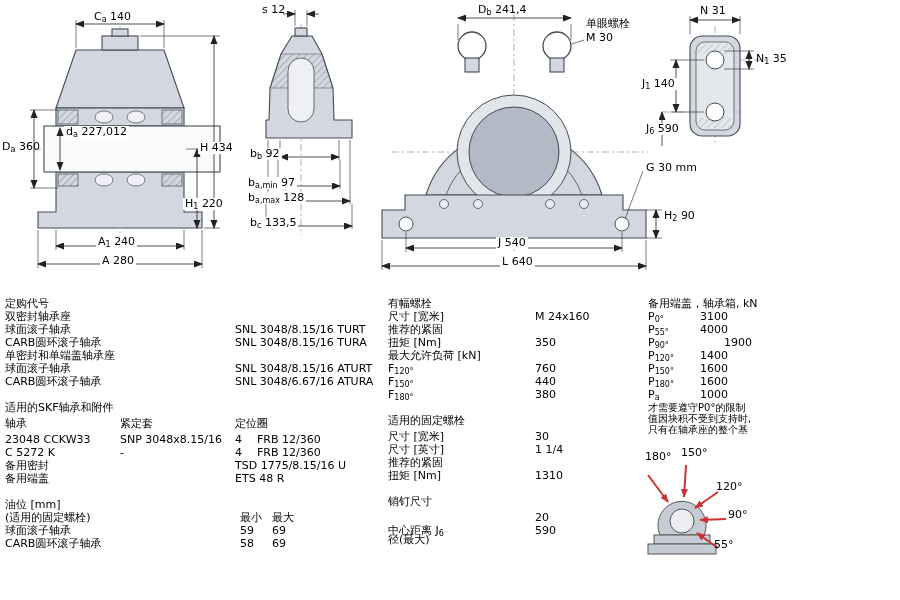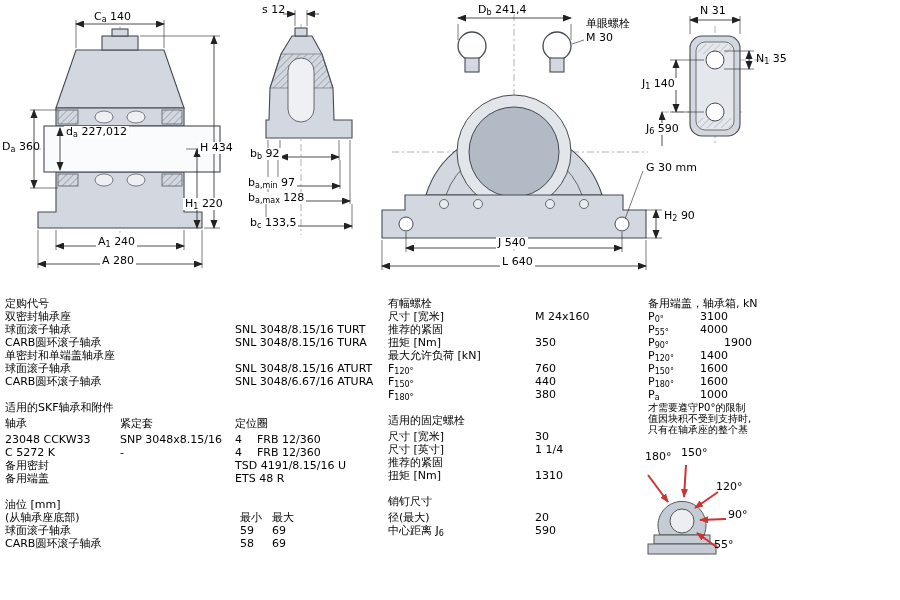--- a/index.html
+++ b/index.html
@@ -204,26 +204,26 @@
   <div class="t b" style="left:235px;top:417px">定位圈</div>
   <div class="t" style="left:5px;top:433px">23048 CCKW33</div>
   <div class="t" style="left:120px;top:433px">SNP 3048x8.15/16</div>
   <div class="t" style="left:235px;top:433px">4</div>
   <div class="t" style="left:257px;top:433px">FRB 12/360</div>
   <div class="t" style="left:5px;top:446px">C 5272 K</div>
   <div class="t" style="left:120px;top:446px">-</div>
   <div class="t" style="left:235px;top:446px">4</div>
   <div class="t" style="left:257px;top:446px">FRB 12/360</div>
   <div class="t b" style="left:5px;top:459px">备用密封</div>
-  <div class="t" style="left:235px;top:459px">TSD 4191/8.15/16 U</div>
+  <div class="t" style="left:235px;top:459px">TSD 1775/8.15/16 U</div>
   <div class="t b" style="left:5px;top:472px">备用端盖</div>
   <div class="t" style="left:235px;top:472px">ETS 48 R</div>
 
   <div class="t b" style="left:5px;top:498px">油位 [mm]</div>
-  <div class="t" style="left:5px;top:511px">(从轴承座底部)</div>
+  <div class="t" style="left:5px;top:511px">(适用的固定螺栓)</div>
   <div class="t b" style="left:240px;top:511px">最小</div>
   <div class="t b" style="left:272px;top:511px">最大</div>
   <div class="t" style="left:5px;top:524px">球面滚子轴承</div>
   <div class="t" style="left:240px;top:524px">59</div>
   <div class="t" style="left:272px;top:524px">69</div>
   <div class="t" style="left:5px;top:537px">CARB圆环滚子轴承</div>
   <div class="t" style="left:240px;top:537px">58</div>
   <div class="t" style="left:272px;top:537px">69</div>
 
   <div class="t b" style="left:388px;top:297px">有幅螺栓</div>
@@ -243,21 +243,21 @@
   <div class="t b" style="left:388px;top:414px">适用的固定螺栓</div>
   <div class="t" style="left:388px;top:430px">尺寸 [宽米]</div>
   <div class="t" style="left:535px;top:430px">30</div>
   <div class="t" style="left:388px;top:443px">尺寸 [英寸]</div>
   <div class="t" style="left:535px;top:443px">1 1/4</div>
   <div class="t" style="left:388px;top:456px">推荐的紧固</div>
   <div class="t" style="left:388px;top:469px">扭矩 [Nm]</div>
   <div class="t" style="left:535px;top:469px">1310</div>
 
   <div class="t b" style="left:388px;top:495px">销钉尺寸</div>
-  <div class="t" style="left:388px;top:511px">径(最大)</div>
+  <div class="t" style="left:388px;top:533px">径(最大)</div>
   <div class="t" style="left:535px;top:511px">20</div>
   <div class="t" style="left:388px;top:524px"><span>中心距离</span> <span>J</span><sub>6</sub></div>
   <div class="t" style="left:535px;top:524px">590</div>
 
   <div class="t b" style="left:648px;top:297px">备用端盖，轴承箱, kN</div>
   <div class="t" style="left:648px;top:310px"><span>P</span><sub>0°</sub></div>
   <div class="t" style="left:700px;top:310px">3100</div>
   <div class="t" style="left:648px;top:323px"><span>P</span><sub>55°</sub></div>
   <div class="t" style="left:700px;top:323px">4000</div>
   <div class="t" style="left:648px;top:336px"><span>P</span><sub>90°</sub></div>

